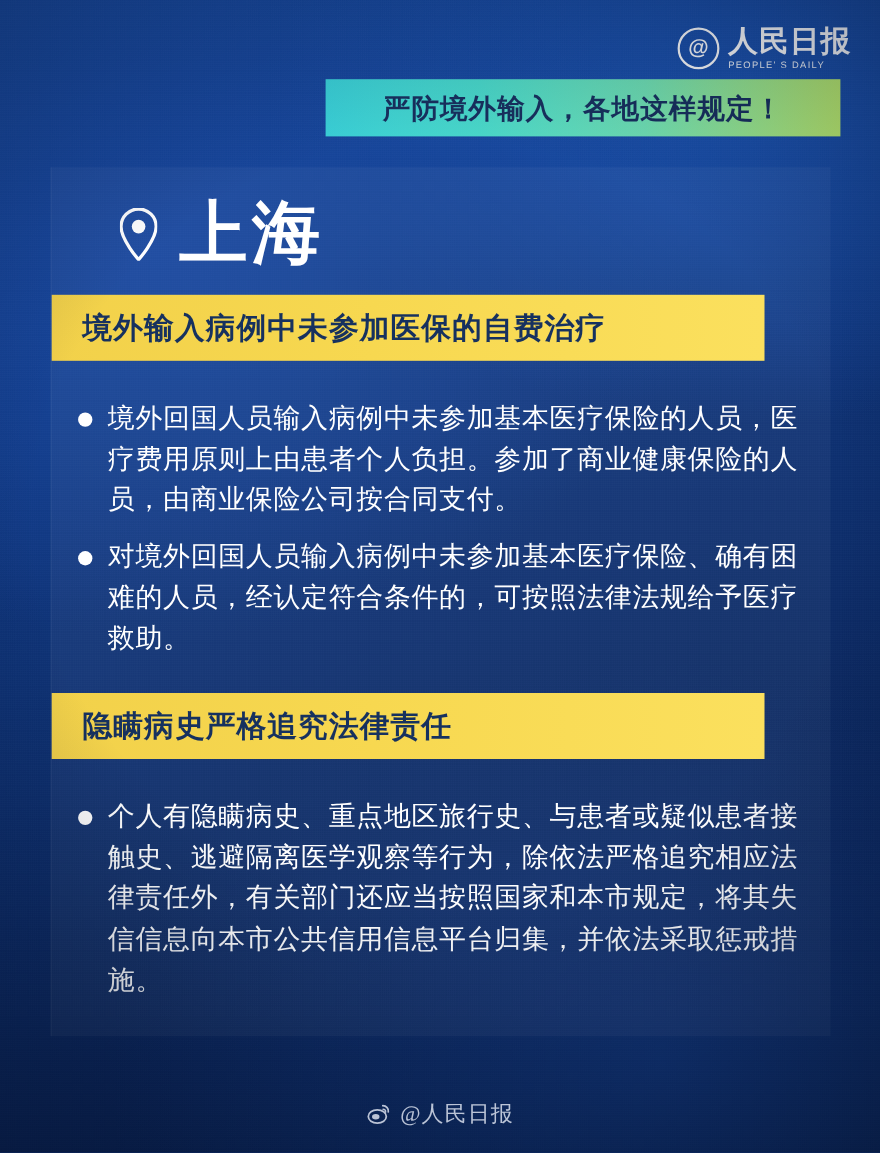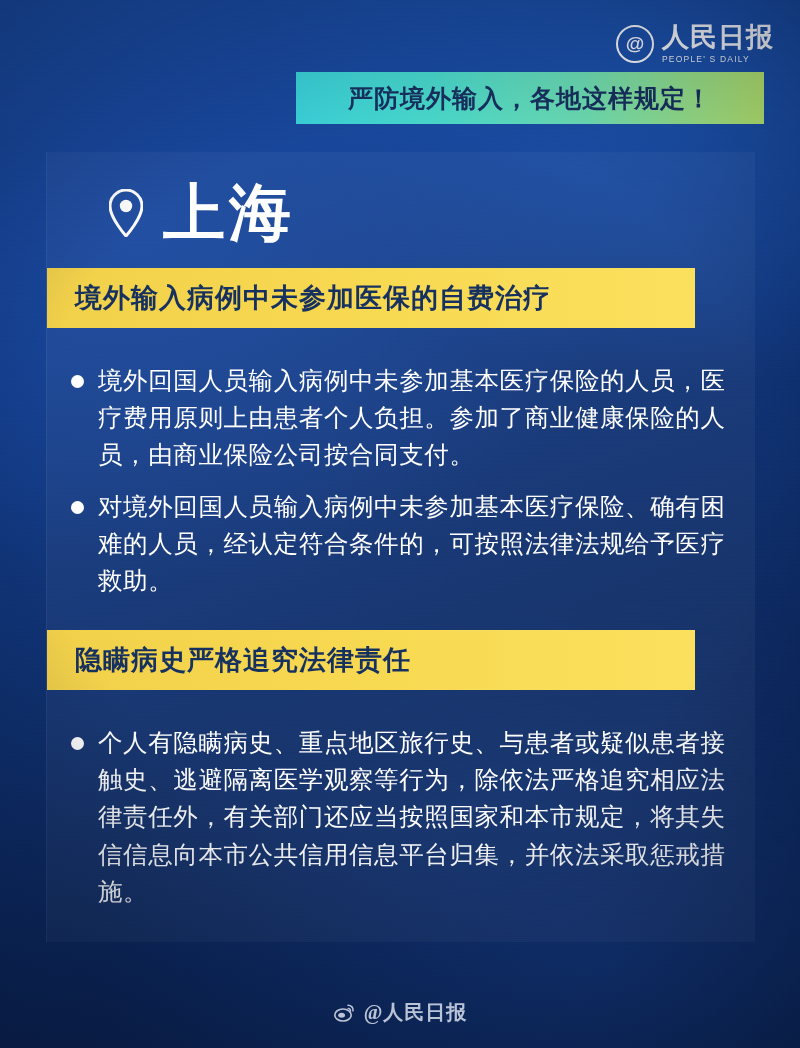--- a/index.html
+++ b/index.html
@@ -193,21 +193,20 @@
   .footer {
     position: absolute;
     left: 0;
     right: 0;
     bottom: 22px;
     display: flex;
     align-items: center;
     justify-content: center;
     gap: 9px;
     opacity: 0.8;
-    font-weight: bold;
   }
   .weibo-icon {
     width: 22px;
     height: 22px;
     display: block;
   }
   .footer-text {
     font-family: "Liberation Serif", serif;
     font-size: 20px;
     color: #e7ecf7;

